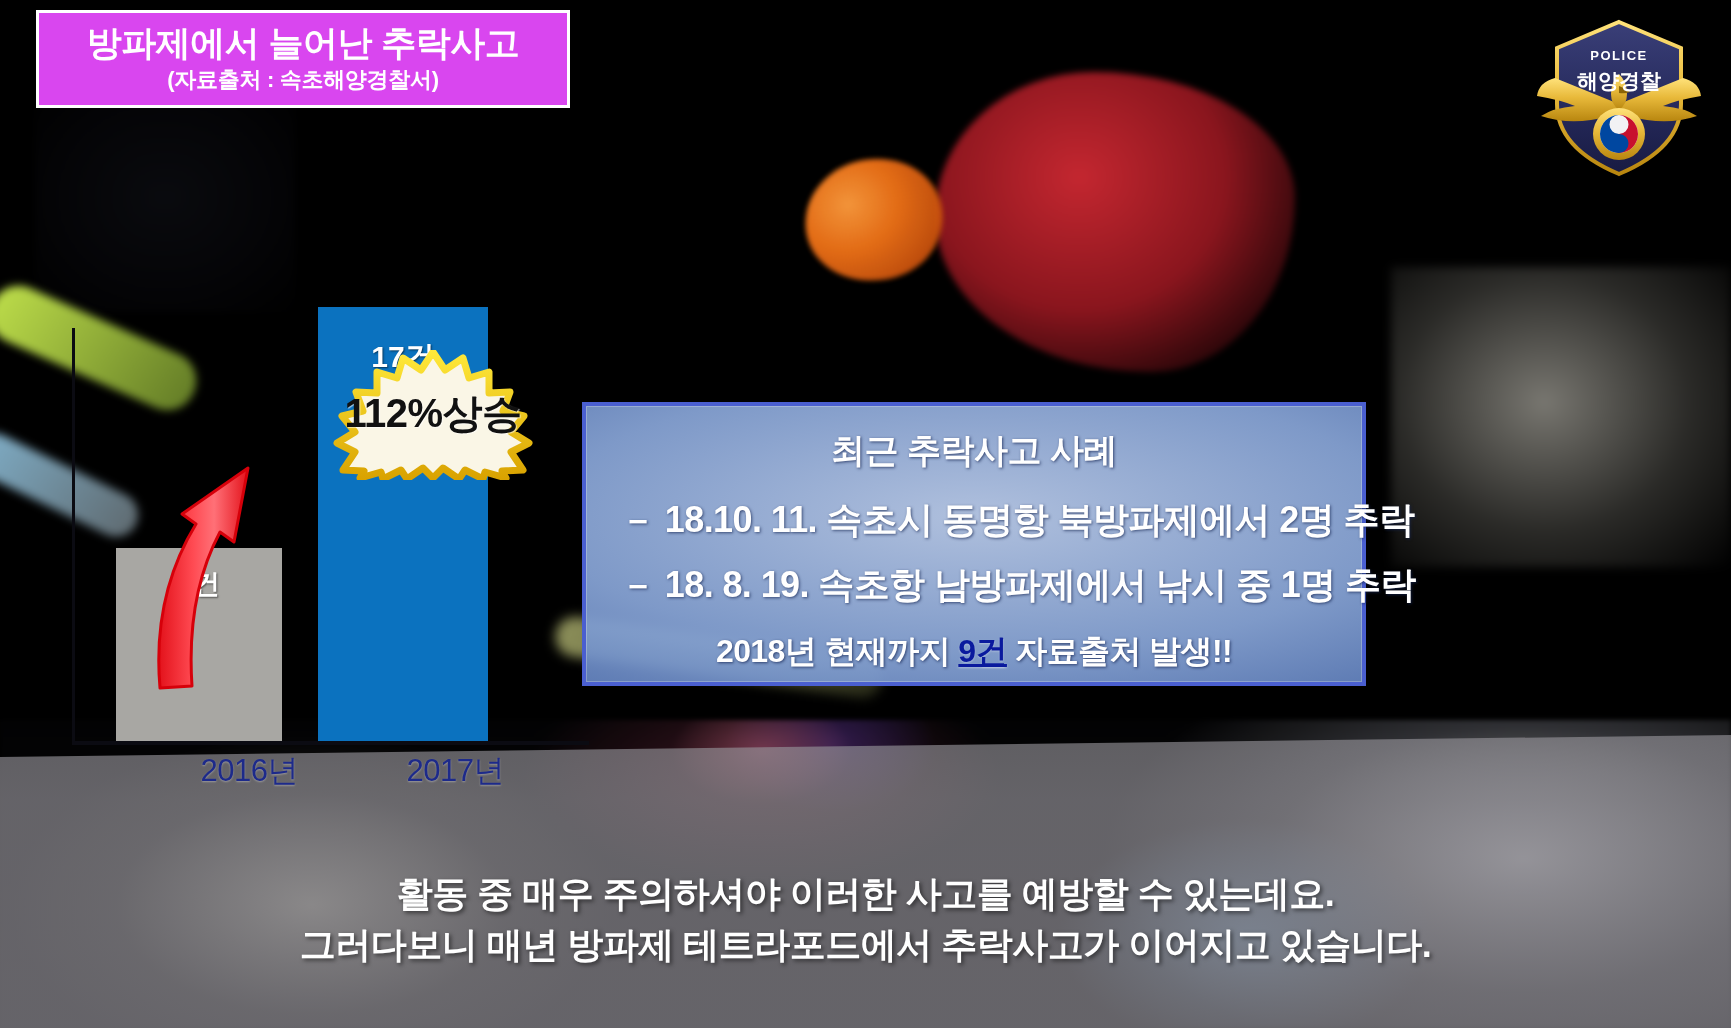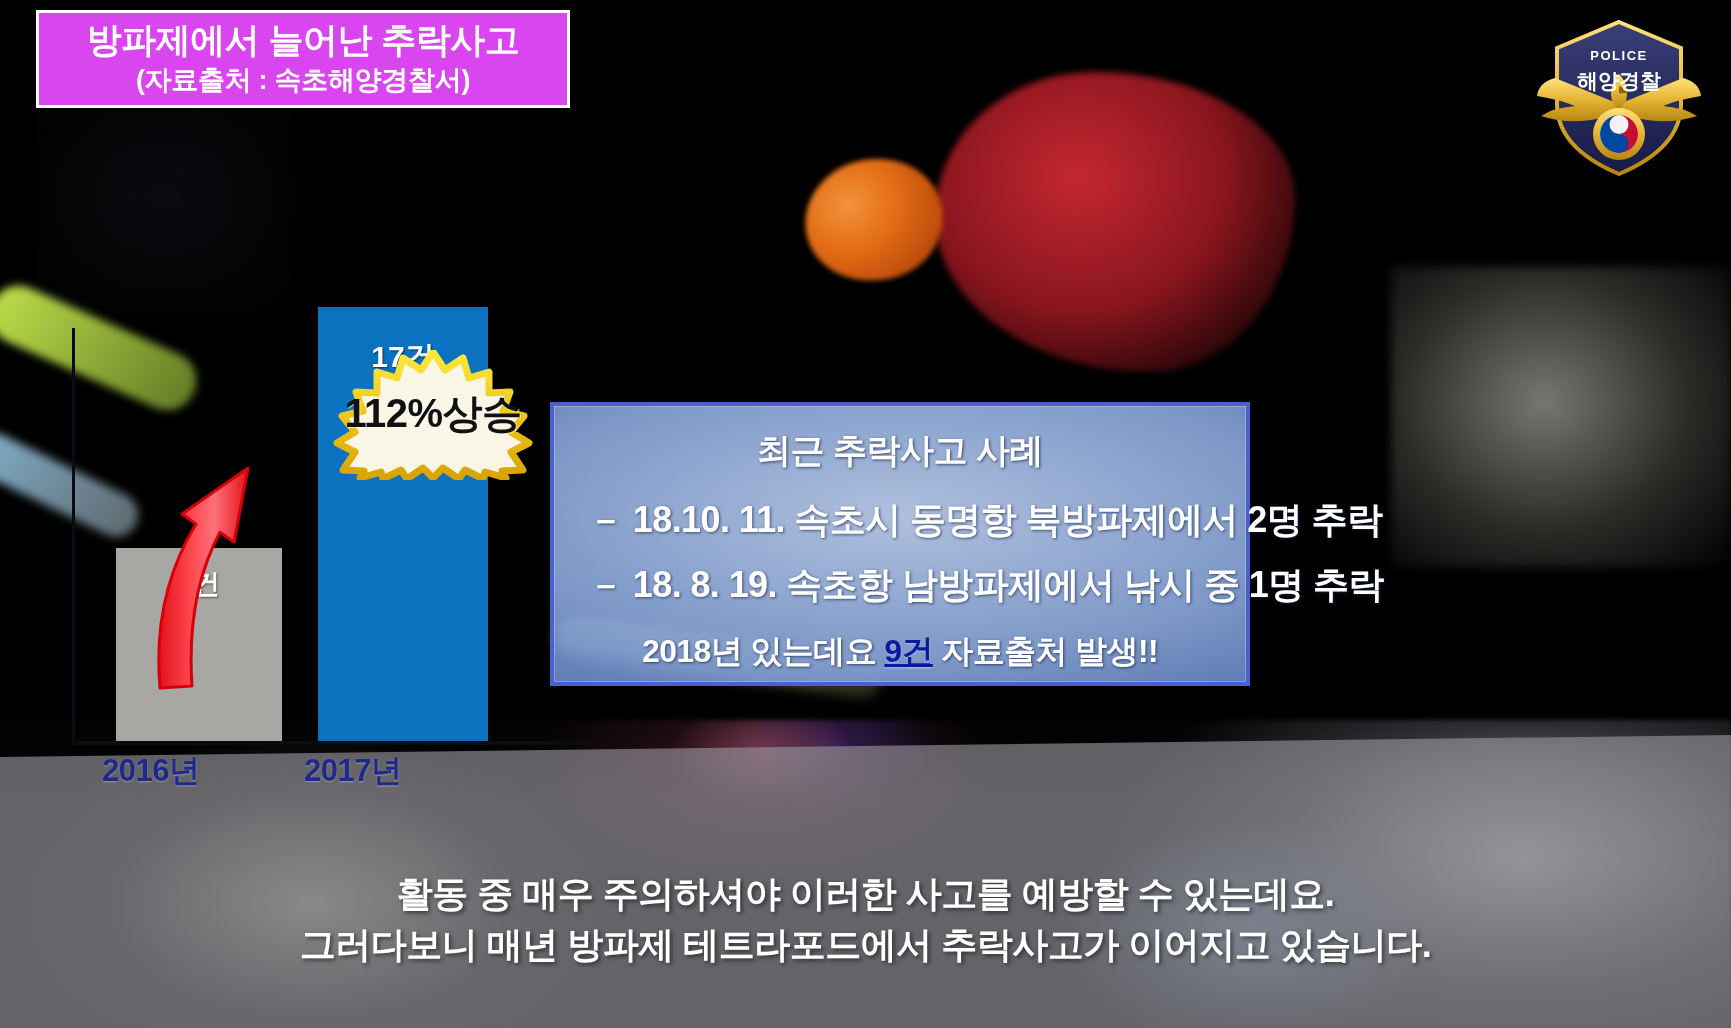--- a/index.html
+++ b/index.html
@@ -173,21 +173,21 @@
   .title-main {
     color: #ffffff;
     font-size: 35px;
     font-weight: 700;
     letter-spacing: -0.5px;
     line-height: 1.05;
     white-space: nowrap;
   }
   .title-sub {
     color: #ffffff;
-    font-size: 27px;
+    font-size: 22px;
     font-weight: 700;
     letter-spacing: -0.3px;
     margin-top: 4px;
     white-space: nowrap;
   }
 
   
   .badge {
     position: absolute;
     right: 24px;
@@ -247,24 +247,24 @@
     left: 246px;
     width: 170px;
     height: 434px;
     background: #0b72bf;
   }
   .bar-2017 .bar-label { top: 30px; font-size: 30px; }
 
   .xtick {
     position: absolute;
     top: 514px;
-    text-align: left;
+    text-align: right;
     color: #1d2a8a;
     font-size: 31px;
-    font-weight: 700;
+    font-weight: 400;
     letter-spacing: -0.5px;
     text-shadow: 0 1px 2px rgba(255,255,255,.35);
   }
   .xtick-2016 { left: 30px; width: 196px; }
   .xtick-2017 { left: 232px; width: 200px; }
 
   
   .growth-arrow {
     position: absolute;
     left: 58px;
@@ -291,23 +291,23 @@
     color: #111;
     font-size: 40px;
     font-weight: 700;
     letter-spacing: -0.5px;
     text-shadow: 1px 1px 1px rgba(255,255,255,.6);
   }
 
   
   .infobox {
     position: absolute;
-    left: 550px;
+    left: 582px;
     top: 402px;
-    width: 700px;
+    width: 784px;
     height: 284px;
     box-sizing: border-box;
     border: 4px solid #4a5fd0;
     background:
       radial-gradient(ellipse 130% 120% at 50% 40%, rgba(190,208,240,0.92) 0%, rgba(140,170,222,0.90) 42%, rgba(78,112,180,0.92) 78%, rgba(58,92,162,0.94) 100%);
     box-shadow: 0 0 0 1px rgba(255,255,255,.25) inset;
     padding: 14px 22px 10px 22px;
   }
   .info-title {
     text-align: center;
@@ -471,21 +471,21 @@
       <div class="burst-text">112%상승</div>
     </div>
   </div>
 
   <div class="infobox">
     <div class="info-title">최근 추락사고 사례</div>
     <div class="info-list">
       <div class="info-item">－ 18.10. 11. 속초시 동명항 북방파제에서 2명 추락</div>
       <div class="info-item">－ 18.  8. 19. 속초항 남방파제에서 낚시 중 1명 추락</div>
     </div>
-    <div class="info-footer"><span>2018년 있는데요 </span><span class="hl">9건</span><span> 자료출처 발생!!</span></div>
+    <div class="info-footer"><span>2018년 현재까지 </span><span class="hl">9건</span><span> 자료출처 발생!!</span></div>
   </div>
 
   <div class="caption">
     <div class="caption-line">활동 중 매우 주의하셔야 이러한 사고를 예방할 수 있는데요.</div>
     <div class="caption-line">그러다보니 매년 방파제 테트라포드에서 추락사고가 이어지고 있습니다.</div>
   </div>
 
 </div>
 
 </body></html>

